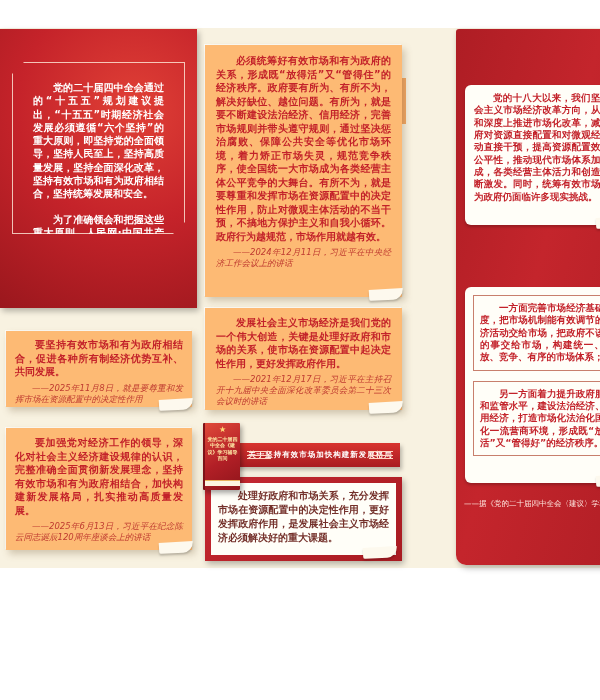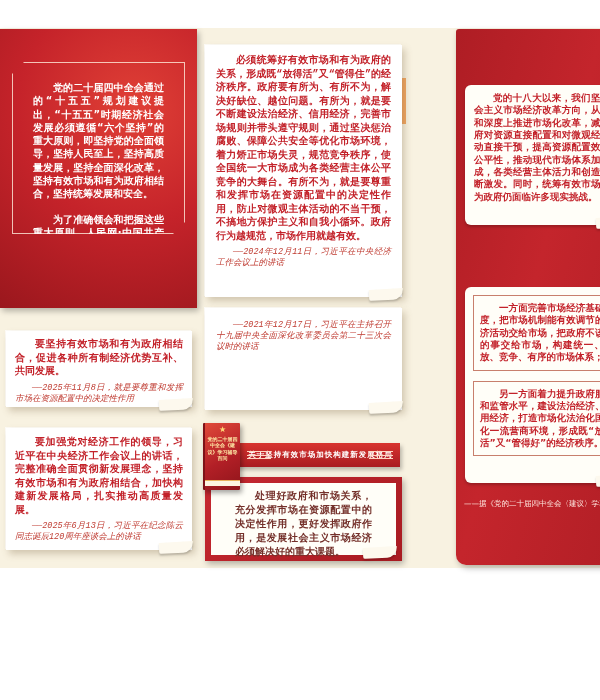--- a/index.html
+++ b/index.html
@@ -1,22 +1,22 @@
 <!DOCTYPE html>
 <html><head>
 <meta charset="utf-8">
 <style>
   html,body{margin:0;padding:0;background:#ffffff;}
   body{width:600px;height:700px;position:relative;overflow:hidden;
        font-family:"DejaVu Sans",sans-serif;}
   .collage{position:absolute;top:28px;left:0;width:600px;height:540px;background:#f8f2e1;}
 
   
-  .wcard{position:absolute;background:#ffffff;
-         box-shadow:3px 4px 7px rgba(120,95,60,.30),-1px -1px 0 rgba(255,255,255,.7);font-family:Liberation Mono, monospace;}
+  .wcard{position:absolute;background:#fdba74;
+         box-shadow:3px 4px 7px rgba(120,95,60,.30),-1px -1px 0 rgba(255,255,255,.7);}
   .quote-text{margin:0;color:#c3222a;font-weight:bold;font-size:10px;line-height:1.35;
               text-align:justify;text-indent:2em;}
   .attr{margin:4px 0 0 0;color:#bf3a30;font-size:8.5px;line-height:1.3;font-style:italic;
         text-align:justify;text-indent:2em;}
   .curl::after{content:"";position:absolute;right:-1px;bottom:-3px;width:34px;height:11px;
                background:#fdf9ee;border-radius:0 0 10px 2px;
                box-shadow:0 2px 2px rgba(0,0,0,.18);transform:rotate(-3deg);}
 
   
   .intro-card{position:absolute;left:0;top:1px;width:197px;height:279px;
@@ -50,21 +50,21 @@
         box-shadow:2px 3px 5px rgba(0,0,0,.35);overflow:hidden;box-sizing:border-box;}
   .book-emblem{color:#ffd978;font-size:8px;text-align:center;margin-top:3px;line-height:1;}
   .book-title{color:#ffe9a6;font-size:5px;line-height:1.25;text-align:center;padding:2px 2px 0 2px;
               font-weight:bold;}
   .book-band{position:absolute;left:0;right:0;bottom:4px;height:5px;background:#fdf4e0;
              border-top:1px solid #e8b05a;}
   .summary-card{position:absolute;left:205px;top:449px;width:197px;height:84px;
                 background:linear-gradient(135deg,#c62830,#a81b22);
                 box-shadow:2px 3px 6px rgba(0,0,0,.28);}
   .summary-panel{position:absolute;left:6px;right:6px;top:6px;bottom:6px;background:#fffef8;
-                 border-radius:0;padding:6px 24px;box-sizing:border-box;}
+                 border-radius:0;padding:6px 7px;box-sizing:border-box;}
   .summary-panel p{margin:0;color:#74302a;font-weight:bold;font-size:10px;line-height:1.4;
                    text-align:justify;text-indent:2em;}
 
   
   .rcard{position:absolute;left:408px;top:1px;width:182px;height:536px;
          background:linear-gradient(105deg,#ae1d24 0%,#c4252c 45%,#b01e25 100%);
          border-radius:3px 3px 10px 10px;box-shadow:2px 3px 6px rgba(0,0,0,.28);margin-left:48px;}
   .rinset{position:absolute;left:9px;width:164px;background:#fffef8;border-radius:6px;
           box-sizing:border-box;box-shadow:0 2px 3px rgba(0,0,0,.22);}
   .rinset p{margin:0;color:#c3222a;font-weight:bold;font-size:9.5px;line-height:1.3;
@@ -88,32 +88,33 @@
       <p>为了准确领会和把握这些重大原则，人民网·中国共产党新闻网“学习书签”栏目整理了习近平总书记的重要论述和《党的二十届四中全会〈建议〉学习辅导百问》学习资料。本期学习第五个重大原则“坚持有效市场和有为政府相结合”。</p>
     </div>
   </div>
 
   <div class="wcard lq1 curl">
     <p class="quote-text">要坚持有效市场和有为政府相结合，促进各种所有制经济优势互补、共同发展。</p>
     <p class="attr">——2025年11月8日，就是要尊重和发挥市场在资源配置中的决定性作用</p>
   </div>
 
   <div class="wcard lq2 curl">
-    <p class="quote-text">要加强党对经济工作的领导，习近平在中央经济工作会议上的讲话，完整准确全面贯彻新发展理念，坚持有效市场和有为政府相结合，加快构建新发展格局，扎实推动高质量发展。</p>
+    <p class="quote-text">要加强党对经济工作的领导，深化对社会主义经济建设规律的认识，完整准确全面贯彻新发展理念，坚持有效市场和有为政府相结合，加快构建新发展格局，扎实推动高质量发展。</p>
     <p class="attr">——2025年6月13日，习近平在纪念陈云同志诞辰120周年座谈会上的讲话</p>
   </div>
 
   <div class="accent-tab"></div>
 
   <div class="wcard mq1 curl">
     <p class="quote-text">必须统筹好有效市场和有为政府的关系，形成既“放得活”又“管得住”的经济秩序。政府要有所为、有所不为，解决好缺位、越位问题。有所为，就是要不断建设法治经济、信用经济，完善市场规则并带头遵守规则，通过坚决惩治腐败、保障公共安全等优化市场环境，着力矫正市场失灵，规范竞争秩序，使全国统一大市场成为各类经营主体公平竞争的大舞台。有所不为，就是要尊重和发挥市场在资源配置中的决定性作用，防止对微观主体活动的不当干预，不搞地方保护主义和自我小循环。政府行为越规范，市场作用就越有效。</p>
     <p class="attr">——2024年12月11日，习近平在中央经济工作会议上的讲话</p>
   </div>
 
   <div class="wcard mq2 curl">
+    <p class="quote-text">发展社会主义市场经济是我们党的一个伟大创造，关键是处理好政府和市场的关系，使市场在资源配置中起决定性作用，更好发挥政府作用。</p>
     <p class="attr">——2021年12月17日，习近平在主持召开十九届中央全面深化改革委员会第二十三次会议时的讲话</p>
   </div>
 
   <div class="banner">
     <span>关于坚持有效市场</span>
     <span>加快构建新发展格局</span>
   </div>
 
   <div class="book">
     <div class="book-emblem">★</div>

